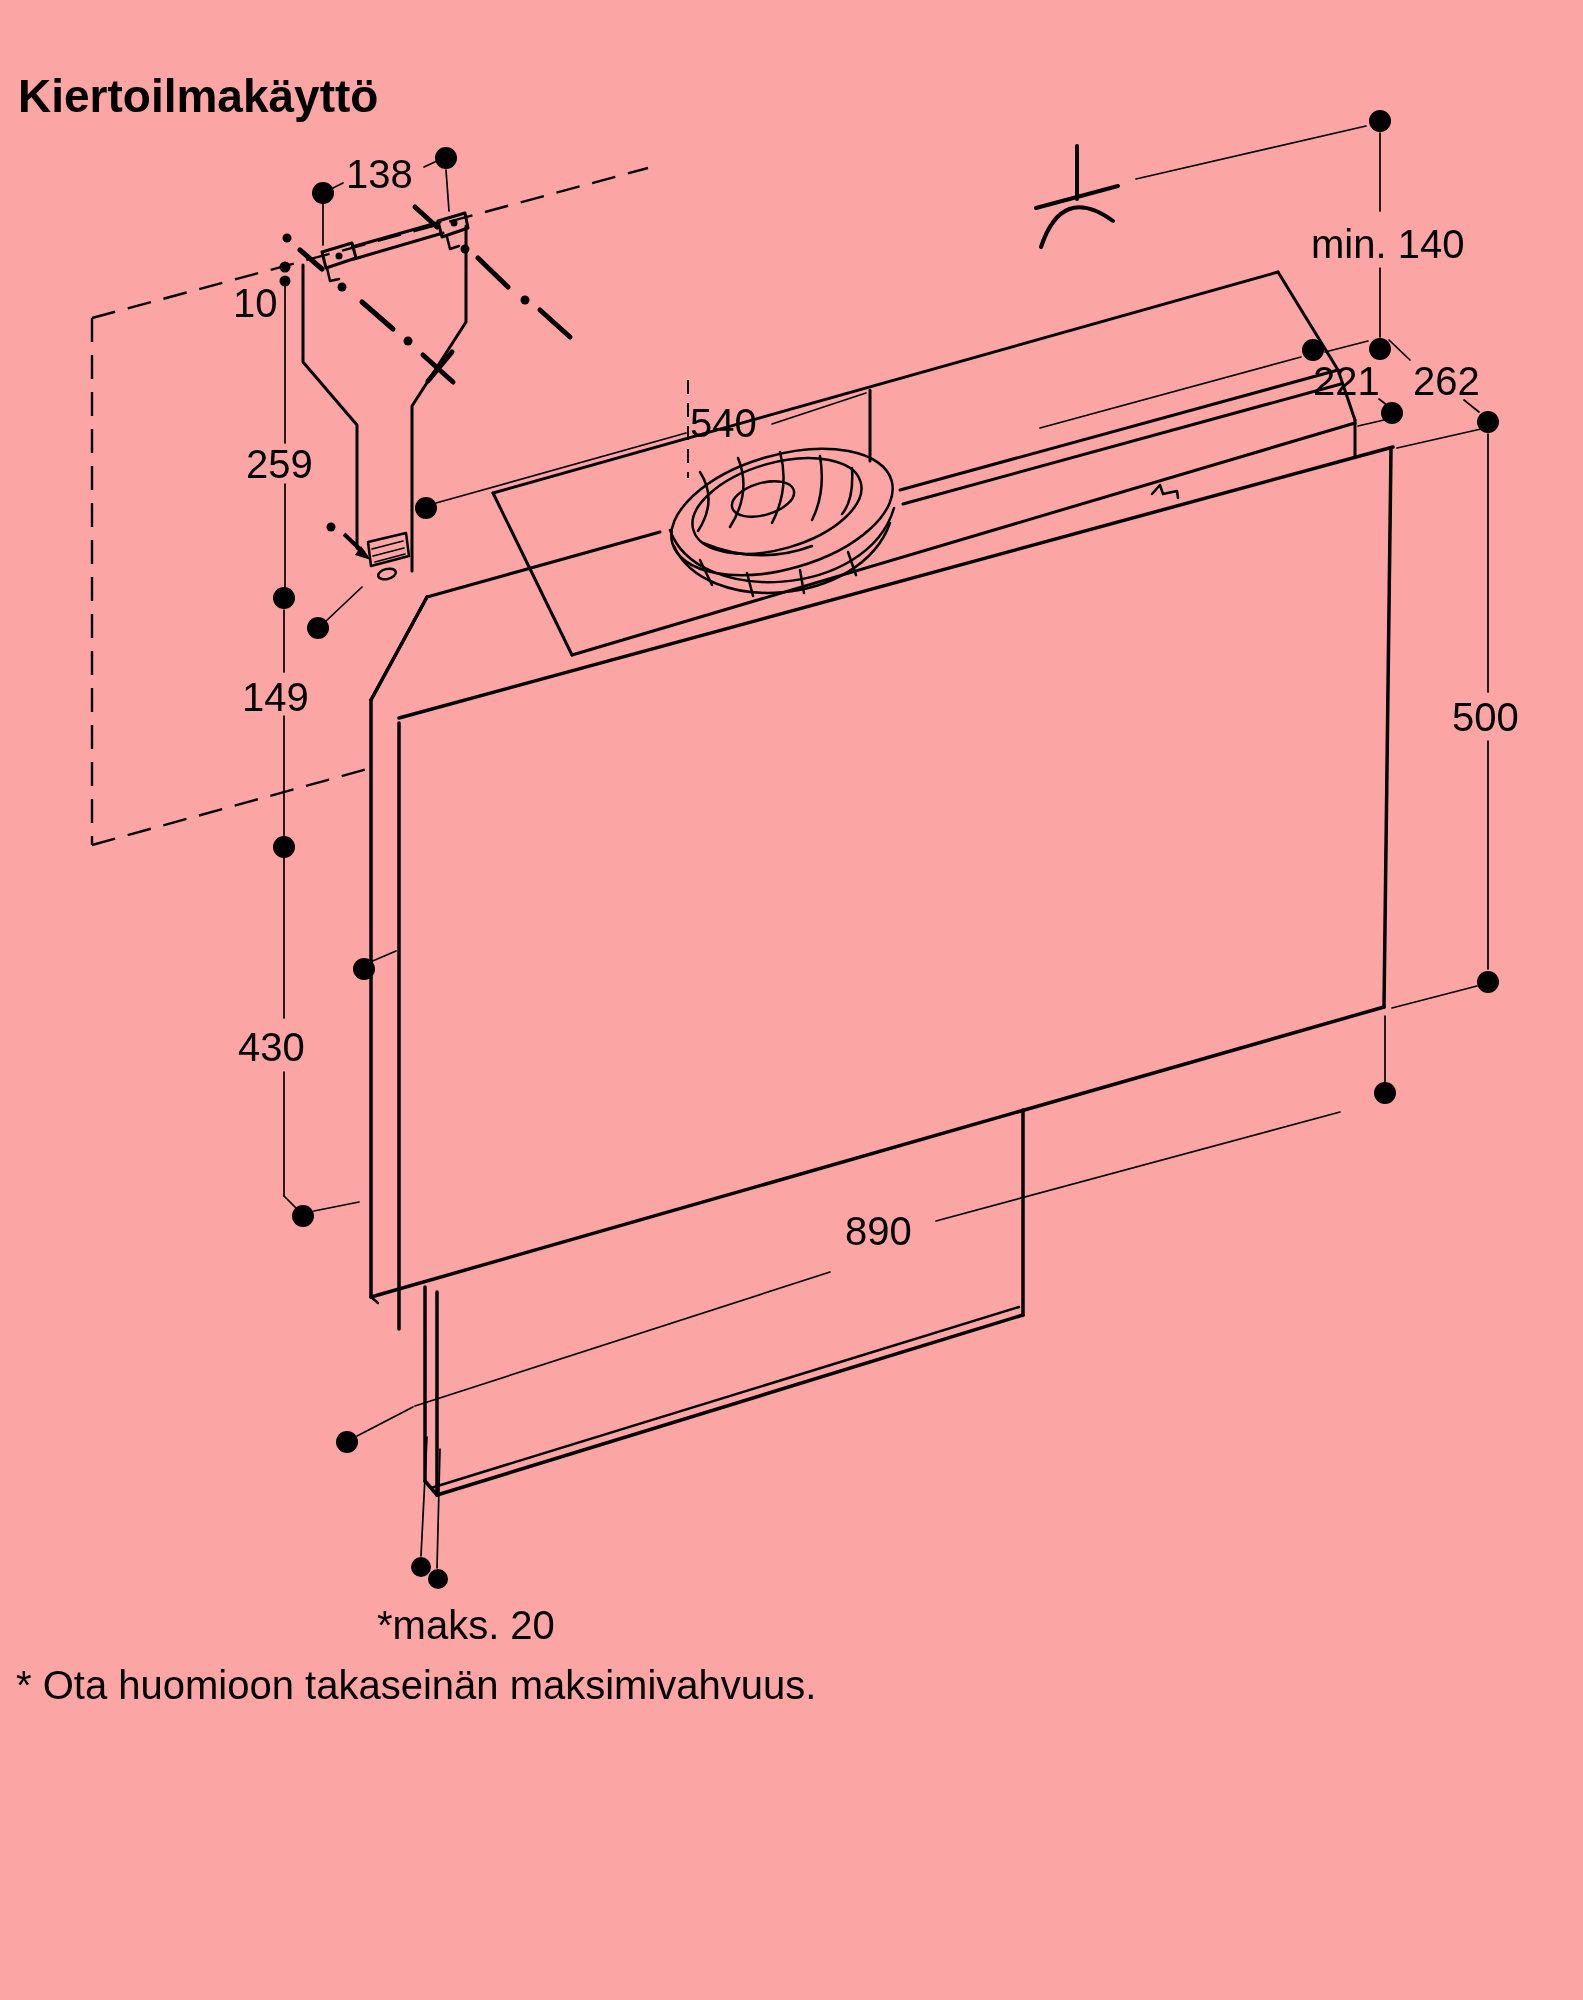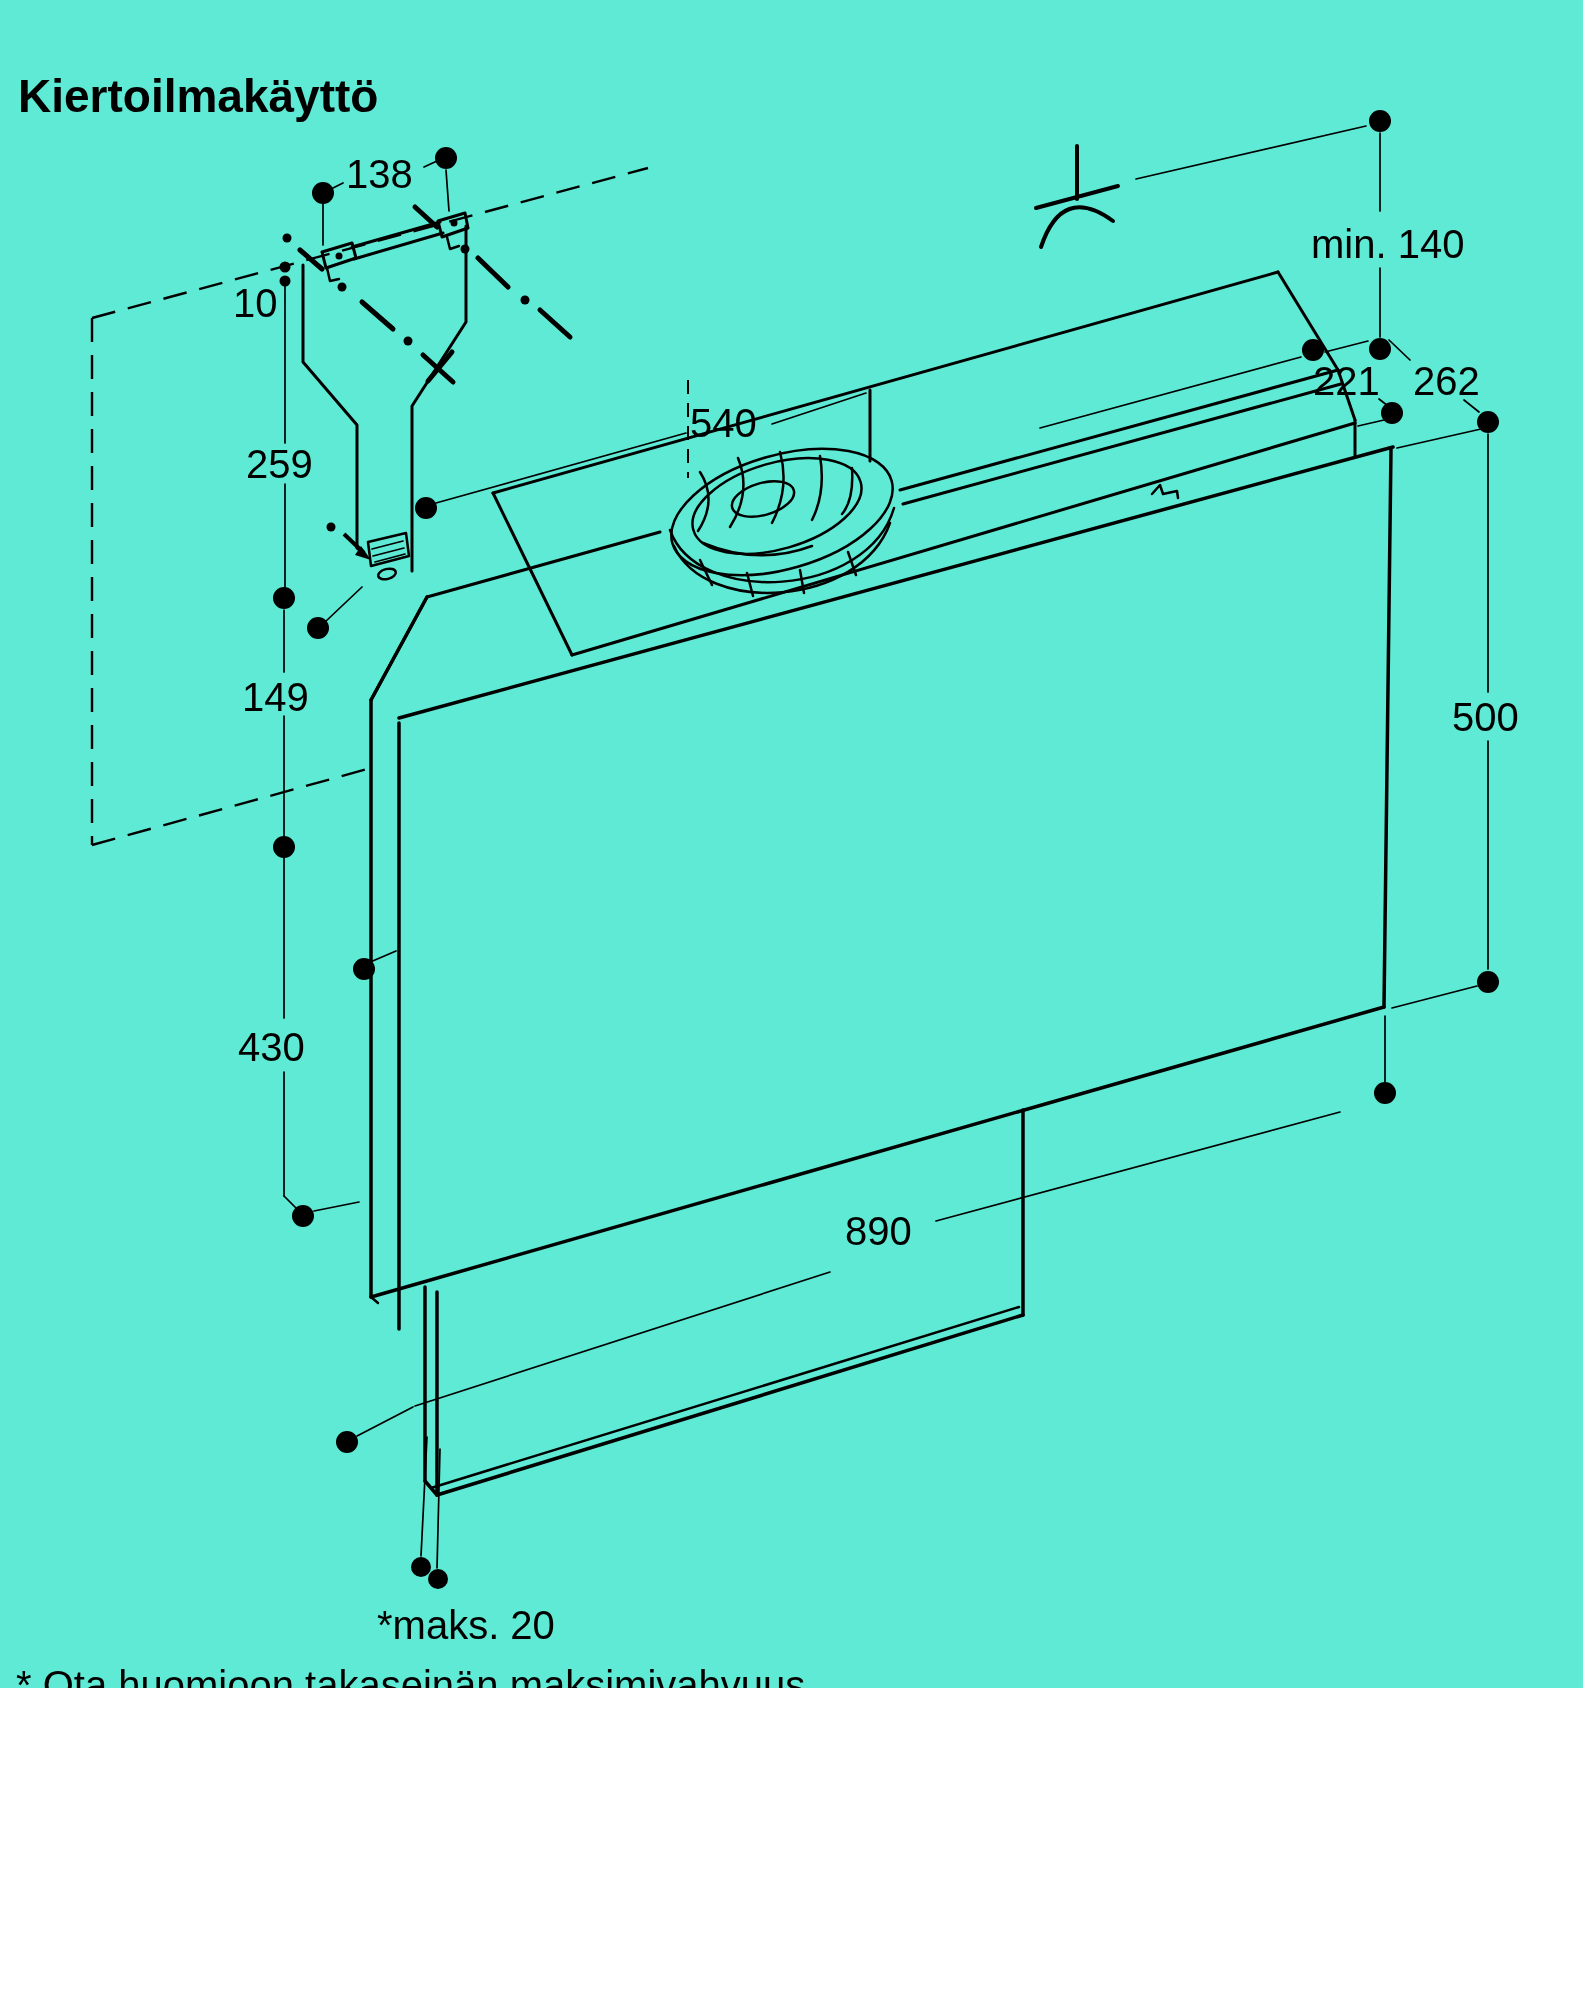--- a/index.html
+++ b/index.html
@@ -1,16 +1,16 @@
 <!DOCTYPE html>
 <html><head>
 <meta charset="utf-8">
 <style>
   html,body{margin:0;padding:0;background:#ffffff;}
-  .stage{width:1583px;height:1688px;background:#5eead4;position:relative;font-family:"Liberation Sans",sans-serif;}
+  .stage{width:1583px;height:2000px;background:#fca5a5;position:relative;font-family:"Liberation Sans",sans-serif;}
   svg{display:block;}
   .ln{stroke:#000;fill:none;stroke-width:3;stroke-linecap:round;stroke-linejoin:round;}
   .ln35{stroke:#000;fill:none;stroke-width:3.5;stroke-linecap:round;stroke-linejoin:round;}
   .ln25{stroke:#000;fill:none;stroke-width:2.5;stroke-linecap:round;stroke-linejoin:round;}
   .thin{stroke:#000;fill:none;stroke-width:1.7;stroke-linecap:round;}
   .thick{stroke:#000;fill:none;stroke-width:5;stroke-linecap:round;}
   .dash{stroke:#000;fill:none;stroke-width:2.4;stroke-dasharray:24 13;}
   .dash2{stroke:#000;fill:none;stroke-width:2;stroke-dasharray:14 9;}
   .dot{fill:#000;stroke:none;}
   .dim-label{font-family:"Liberation Sans",sans-serif;font-size:40px;fill:#000;}

